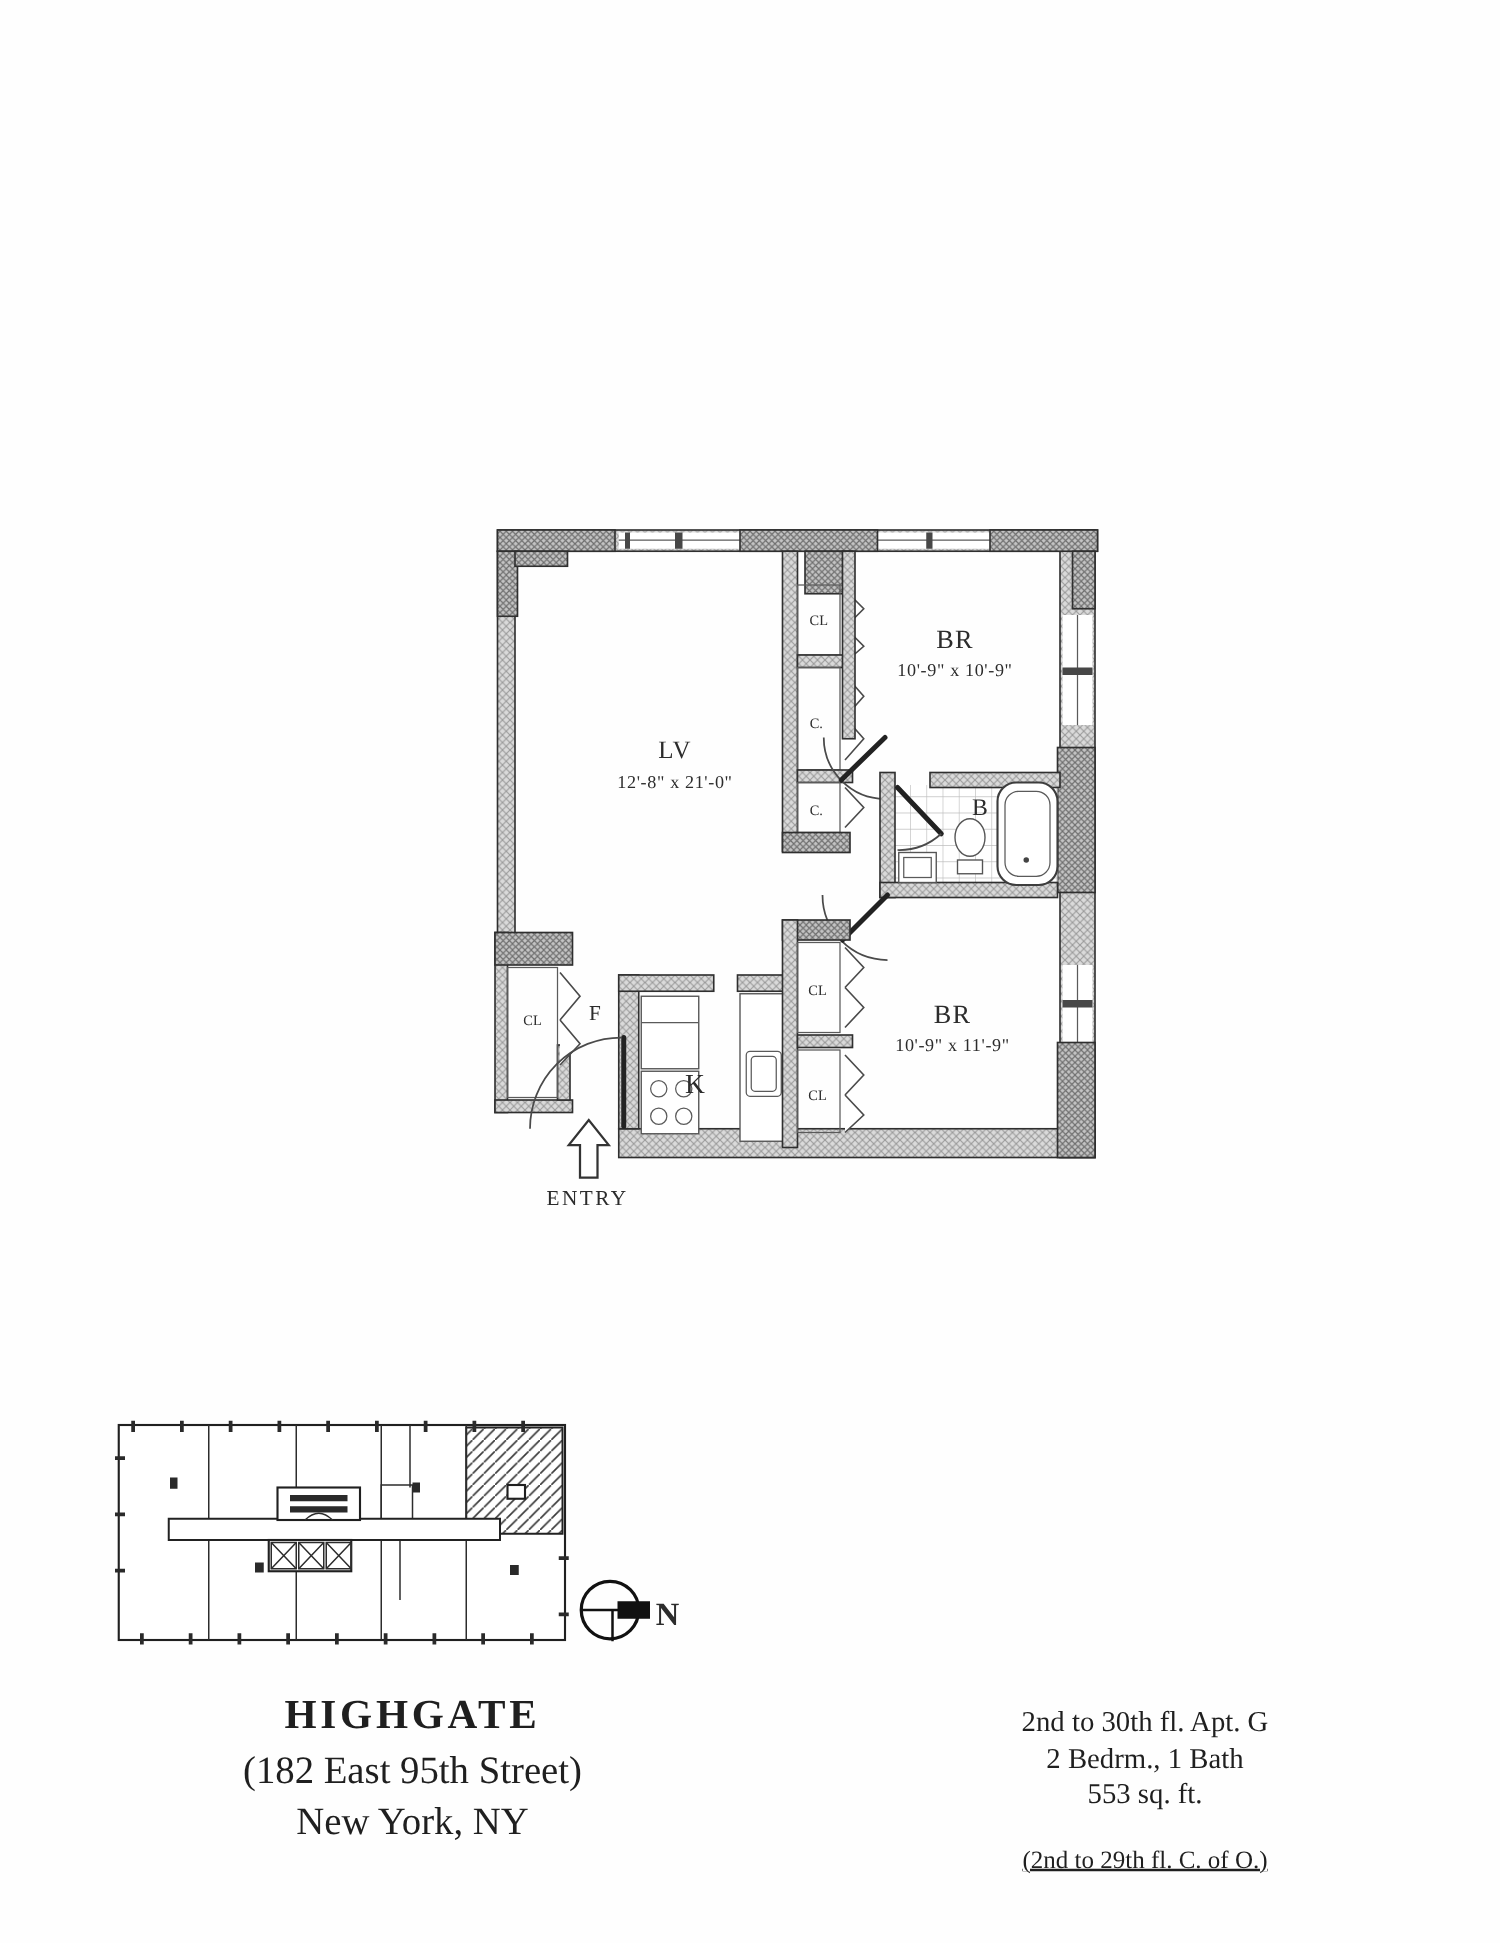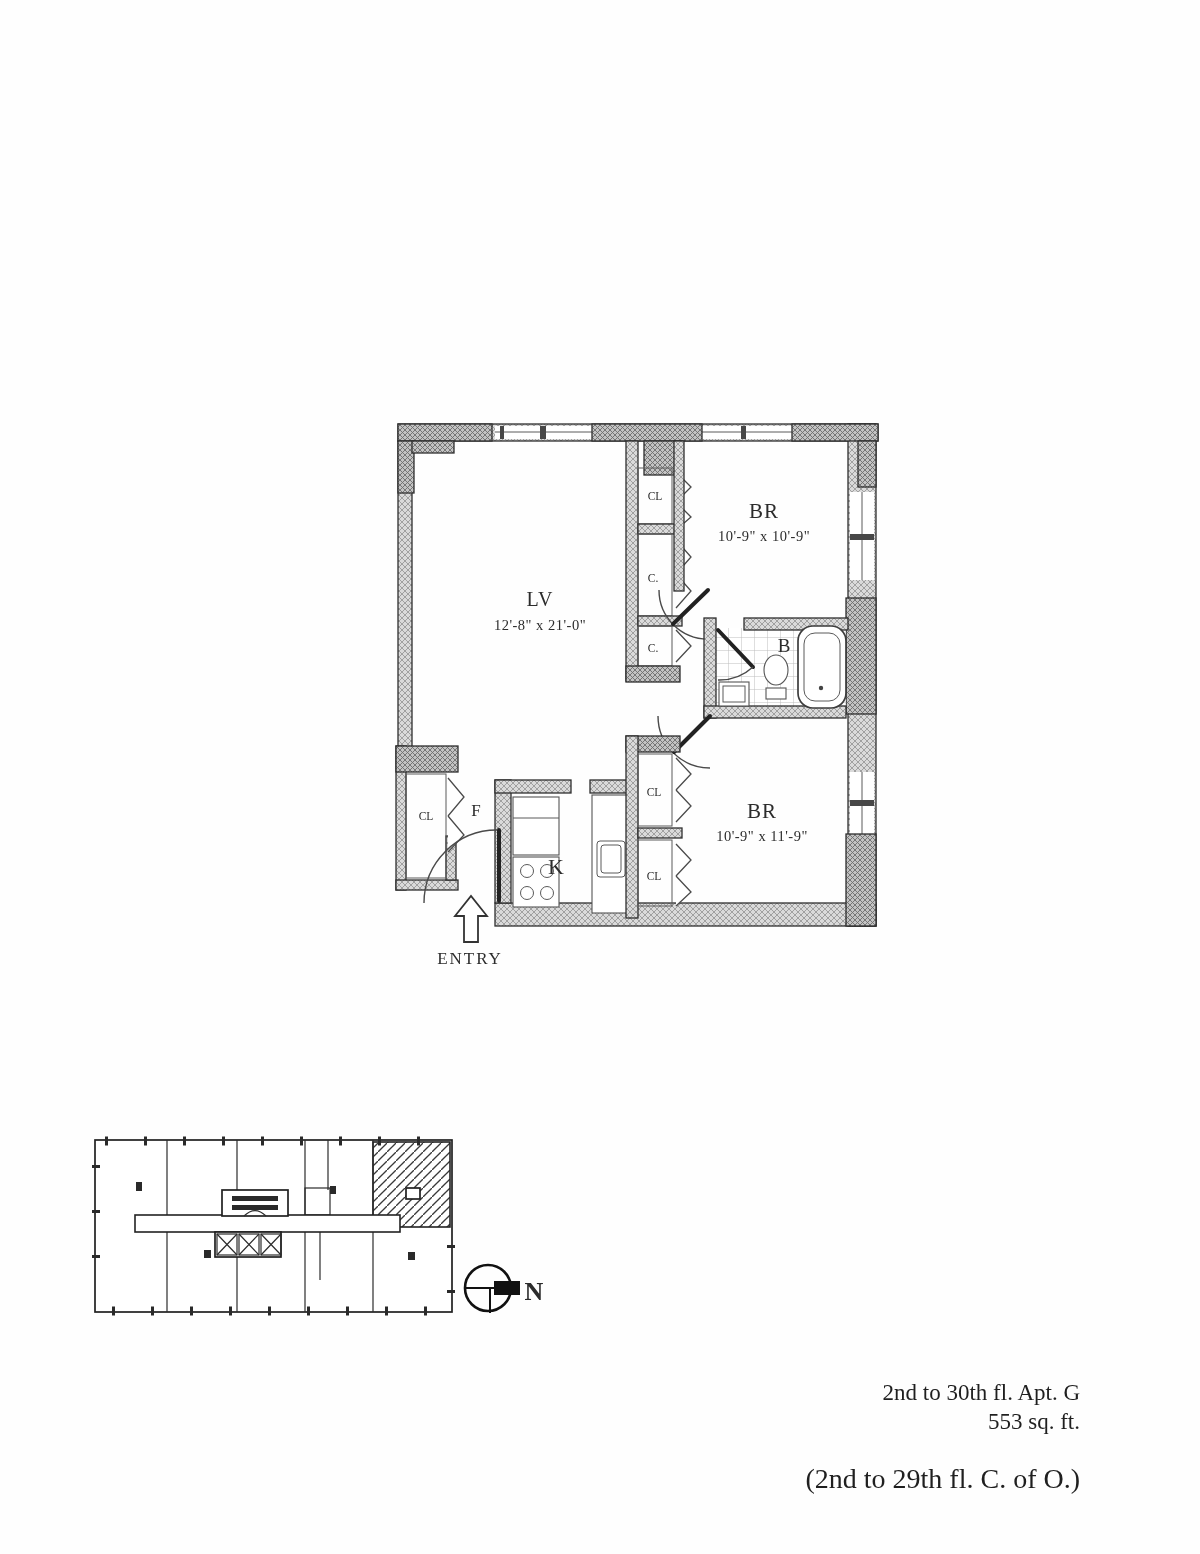--- a/index.html
+++ b/index.html
@@ -40,24 +40,24 @@
 
   
   .title-block{
     position:absolute;left:140px;top:1350px;width:380px;
     text-align:center;line-height:1.35;
   }
   .title-block .bname{font-size:33px;letter-spacing:3px;font-weight:600;}
   .title-block .addr{font-size:31px;}
   .title-block .city{font-size:31px;}
   .info-block{
-    position:absolute;right:120px;top:1364px;width:360px;
-    text-align:right;font-size:23px;line-height:1.24;margin-top:15px;
+    position:absolute;right:104px;top:1364px;width:360px;
+    text-align:center;font-size:23px;line-height:1.24;
   }
-  .info-block .cert{margin-top:26px;font-size:28px;}
+  .info-block .cert{margin-top:26px;font-size:20px;text-decoration:underline;}
 </style>
 </head>
 <body>
 
 <div class="page">
 
 <svg width="1200" height="1554" viewBox="0 0 1200 1554">
   <defs>
     <pattern id="wallTex" width="6" height="6" patternUnits="userSpaceOnUse">
       <rect width="6" height="6" fill="#dadada"></rect>
@@ -290,20 +290,26 @@
 
   <g>
     <circle cx="488" cy="1288" r="23" fill="none" stroke="#111" stroke-width="2.6"></circle>
     <line x1="464" y1="1288" x2="512" y2="1288" stroke="#111" stroke-width="2"></line>
     <line x1="490" y1="1288" x2="490" y2="1313" stroke="#111" stroke-width="2"></line>
     <rect x="494" y="1281" width="26" height="14" fill="#111"></rect>
     <text class="t-north" x="534" y="1300" text-anchor="middle">N</text>
   </g>
 </svg>
 
+  <div class="title-block">
+    <div class="bname">HIGHGATE</div>
+    <div class="addr">(182 East 95th Street)</div>
+    <div class="city">New York, NY</div>
+  </div>
 
   <div class="info-block">
     <div>2nd to 30th fl. Apt. G</div>
+    <div>2 Bedrm., 1 Bath</div>
     <div>553 sq. ft.</div>
     <div class="cert">(2nd to 29th fl. C. of O.)</div>
   </div>
 
 </div>
 
 </body></html>

